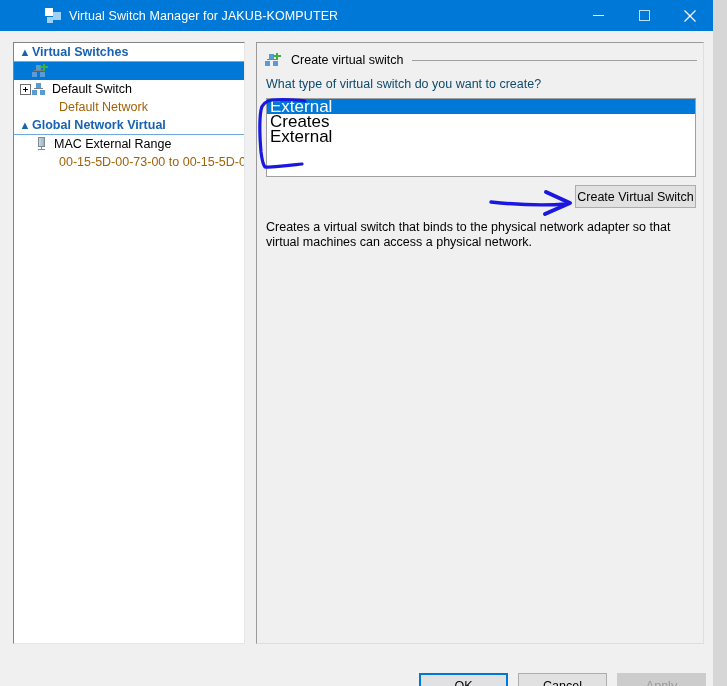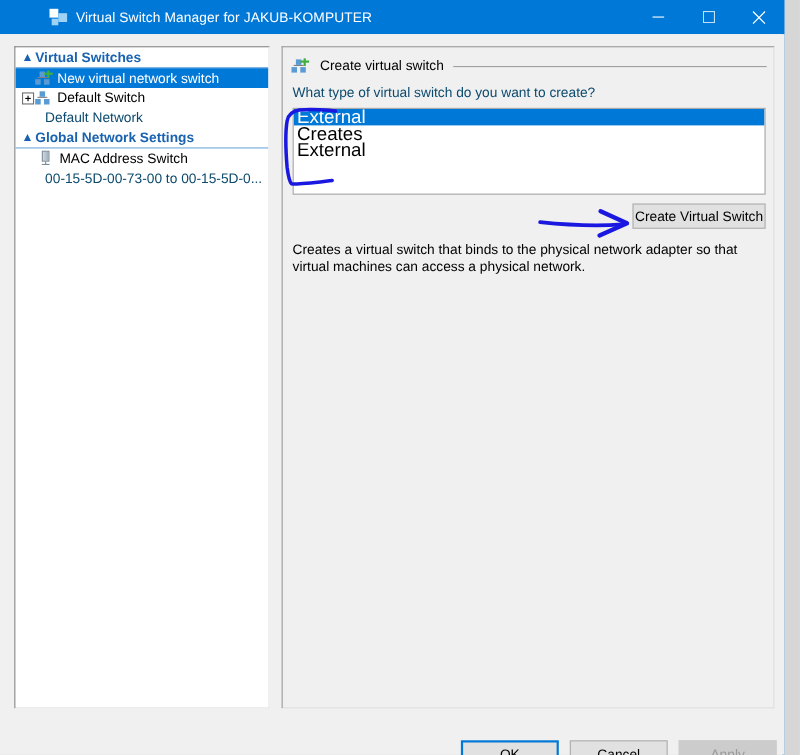--- a/index.html
+++ b/index.html
@@ -152,23 +152,23 @@
     display: block;
   }
   .sw-icon .box-l { left:0; top:8px; width:5px; height:5px; background:#5b9bd5; }
   .sw-icon .box-r { left:8px; top:8px; width:5px; height:5px; background:#5b9bd5; }
   .sw-icon .box-t { left:4px; top:1px; width:5px; height:5px; background:#5b9bd5; }
   .sw-icon .bar   { left:2px; top:6px; width:9px; height:1px; background:#7f7f7f; }
   .sw-icon .plus-v{ left:11px; top:0px; width:2px; height:7px; background:#3faf3f; }
   .sw-icon .plus-h{ left:8px; top:2px; width:8px; height:2px; background:#3faf3f; }
 
   .sub-text {
-    color: #0c4a6e;
-    font-size: 12.5px;
-    padding-left: 27px;
+    color: #a16207;
+    font-size: 12.5px;
+    padding-left: 45px;
     height: 18px;
     line-height: 18px;
     white-space: nowrap;
   }
   .mac-icon {
     width: 16px; height: 14px;
     position: relative;
     flex: 0 0 auto;
     margin-right: 4px;
     margin-left: 2px;
@@ -363,51 +363,50 @@
       <div class="tree-row selected">
         <span class="expander"></span>
         <span class="sw-icon">
           <i class="bar"></i>
             <i class="box-l"></i>
             <i class="box-r"></i>
             <i class="box-t"></i>
           <i class="plus-v"></i>
             <i class="plus-h"></i>
         </span>
-        <span>New virtual network switch</span>
       </div>
 
       <div class="tree-row">
         <span class="expander">
           <span class="expander-box"></span>
         </span>
         <span class="sw-icon">
           <i class="bar"></i>
             <i class="box-l"></i>
             <i class="box-r"></i>
             <i class="box-t"></i>
         </span>
         <span>Default Switch</span>
       </div>
 
       <div class="sub-text">Default Network</div>
 
       <div class="tree-group">
         <span class="chev">▲</span>
-        <span>Global Network Settings</span>
+        <span>Global Network Virtual</span>
       </div>
 
       <div class="tree-row">
         <span class="expander"></span>
         <span class="mac-icon">
           <span class="body"></span>
             <span class="stem"></span>
             <span class="base"></span>
         </span>
-        <span>MAC Address Switch</span>
+        <span>MAC External Range</span>
       </div>
 
       <div class="sub-text">00-15-5D-00-73-00 to 00-15-5D-0...</div>
     </div>
 
     <div id="detail-panel">
 
       <div id="section-header">
         <span class="sw-icon">
           <i class="bar"></i>

